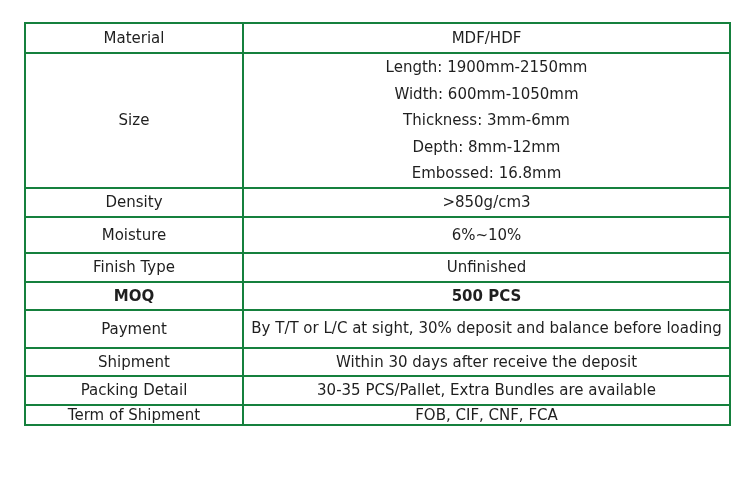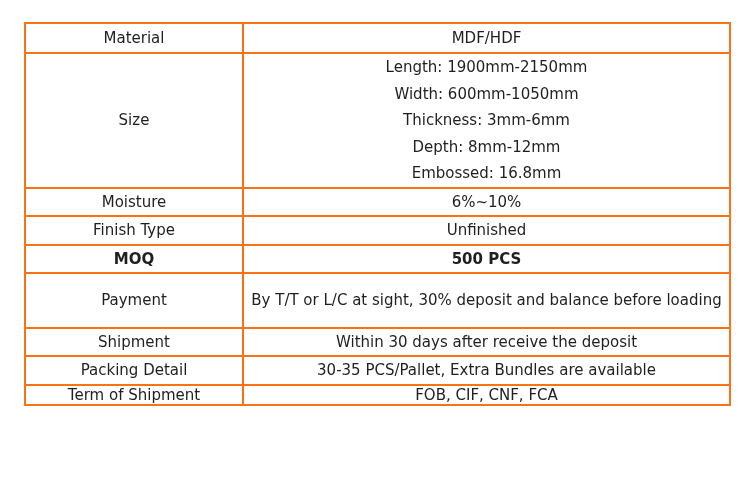--- a/index.html
+++ b/index.html
@@ -19,39 +19,39 @@
   }
   table.spec {
     position: absolute;
     left: 24px;
     top: 22px;
     width: 705px;
     border-collapse: collapse;
     table-layout: fixed;
   }
   table.spec td {
-    border: 2px solid #f97316;
+    border: 2px solid #15803d;
     font-size: 15px;
     color: #1f1f1f;
     text-align: center;
     vertical-align: middle;
     padding: 0;
     overflow: hidden;
   }
   col.c-label { width: 218px; }
   col.c-value { width: 487px; }
 
   tr.r-material      { height: 30px; }
   tr.r-doortype      { height: 27px; }
   tr.r-size          { height: 132px; }
   tr.r-density       { height: 29px; }
-  tr.r-moisture      { height: 28px; margin-left: 12px; }
+  tr.r-moisture      { height: 36px; margin-left: 12px; }
   tr.r-finishtype    { height: 29px; margin-top: 12px; }
   tr.r-moq           { height: 28px; font-weight: bold; }
-  tr.r-payment       { height: 55px; }
+  tr.r-payment       { height: 38px; }
   tr.r-shipment      { height: 28px; }
   tr.r-packingdetail { height: 29px; }
   tr.r-term          { height: 19px; }
 
   td.val-left {
     text-align: left;
     vertical-align: top;
     padding: 2px 12px 0 13px;
     line-height: 27px;
     border-radius: 21px;
@@ -78,20 +78,24 @@
       <tr class="r-size">
         <td>Size</td>
         <td>
           <div class="size-line">Length: 1900mm-2150mm</div>
           <div class="size-line">Width: 600mm-1050mm</div>
           <div class="size-line">Thickness: 3mm-6mm</div>
           <div class="size-line">Depth: 8mm-12mm</div>
           <div class="size-line">Embossed: 16.8mm</div>
         </td>
       </tr>
+      <tr class="r-density">
+        <td>Density</td>
+        <td>&gt;850g/cm3</td>
+      </tr>
       <tr class="r-moisture">
         <td>Moisture</td>
         <td>6%~10%</td>
       </tr>
       <tr class="r-finishtype">
         <td>Finish Type</td>
         <td>Unfinished</td>
       </tr>
       <tr class="r-moq">
         <td>MOQ</td>

